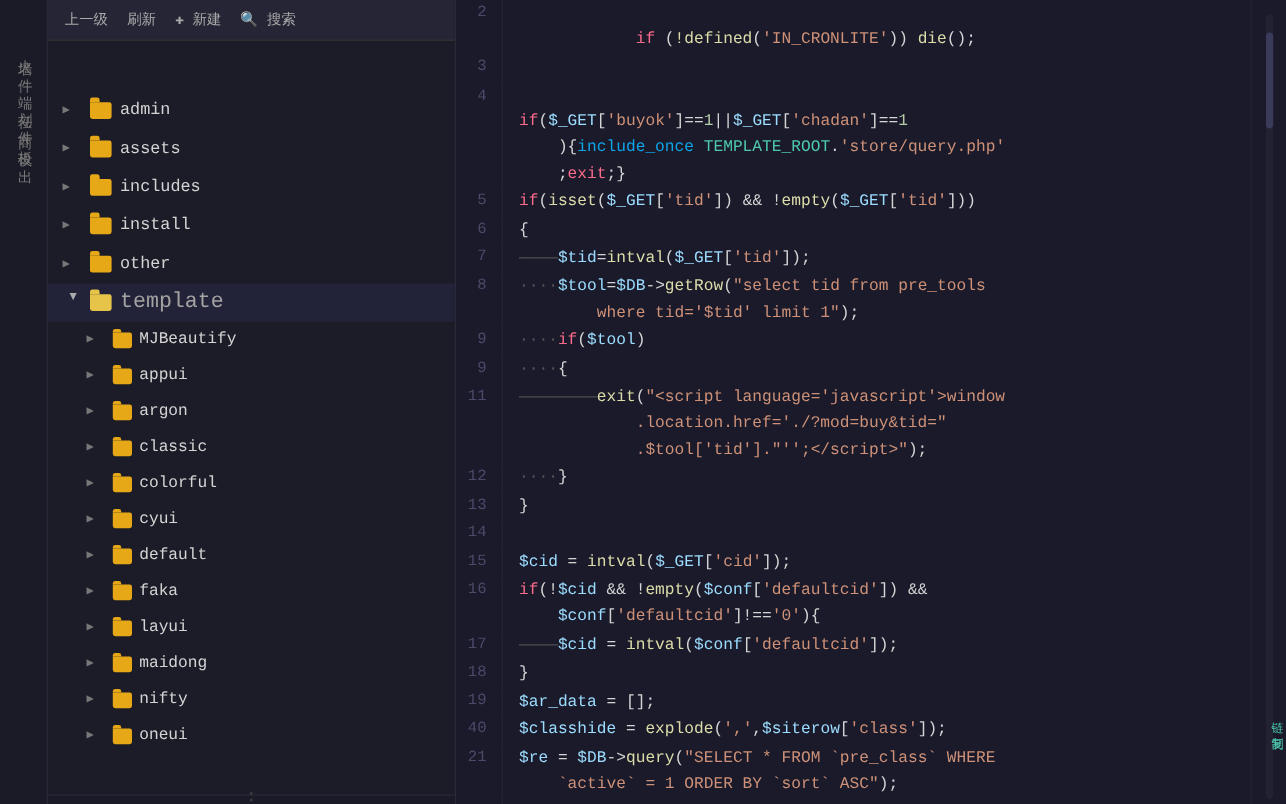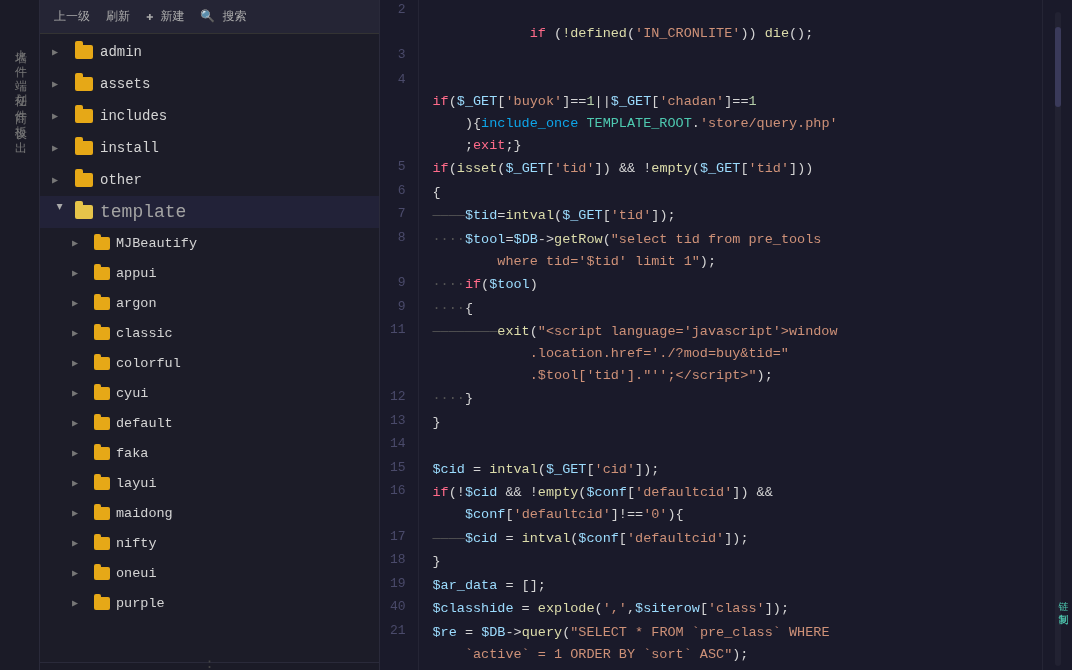--- a/index.html
+++ b/index.html
@@ -20,21 +20,21 @@
   <div style="width:40px; background:#1b1b27; border-right:1px solid #2a2a3a; display:flex; flex-direction:column; padding-top:40px; align-items:center;">
     <div style="writing-mode:vertical-rl; font-size:12px; color:#777; margin-bottom:12px; letter-spacing:2px; white-space:nowrap;">火墙</div>
     <div style="writing-mode:vertical-rl; font-size:12px; color:#777; margin-bottom:12px; letter-spacing:2px;">件</div>
     <div style="writing-mode:vertical-rl; font-size:12px; color:#777; margin-bottom:12px; letter-spacing:2px;">端</div>
     <div style="writing-mode:vertical-rl; font-size:12px; color:#777; margin-bottom:12px; letter-spacing:2px;">划任</div>
     <div style="writing-mode:vertical-rl; font-size:12px; color:#777; margin-bottom:12px; letter-spacing:2px;">件商</div>
     <div style="writing-mode:vertical-rl; font-size:12px; color:#777; margin-bottom:12px; letter-spacing:2px;">板设</div>
     <div style="writing-mode:vertical-rl; font-size:12px; color:#777; margin-bottom:12px; letter-spacing:2px;">出</div>
   </div>
 
-  <div style="width:340px; background:#1c1c28; border-right:1px solid #2a2a3a; display:flex; flex-direction:column; overflow:hidden;">
+  <div style="width:340px; background:#1c1c28; border-right:1px solid #2a2a3a; display:flex; flex-direction:column; overflow:hidden;gap:40px;">
 
     <div style="height:34px; background:#252535; display:flex; align-items:center; padding:0 8px; gap:4px; border-bottom:1px solid #333; flex-shrink:0;">
       <button style="background:none; border:none; color:#aaa; font-size:12px; cursor:pointer; padding:2px 6px; border-radius:3px; font-family:inherit;">上一级</button>
       <button style="background:none; border:none; color:#aaa; font-size:12px; cursor:pointer; padding:2px 6px; border-radius:3px; font-family:inherit;">刷新</button>
       <button style="background:none; border:none; color:#aaa; font-size:12px; cursor:pointer; padding:2px 6px; border-radius:3px; font-family:inherit;">✚ 新建</button>
       <button style="background:none; border:none; color:#aaa; font-size:12px; cursor:pointer; padding:2px 6px; border-radius:3px; font-family:inherit;">🔍 搜索</button>
     </div>
 
     <div style="flex:1; overflow-y:auto; padding-top:2px;">
 

